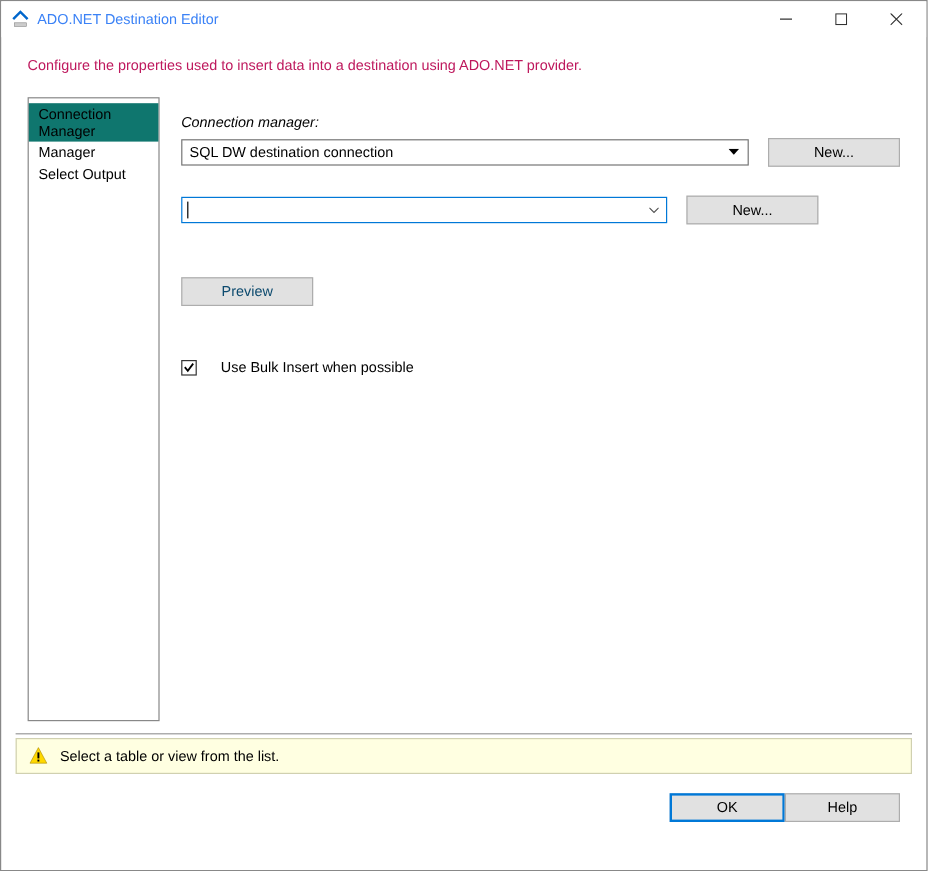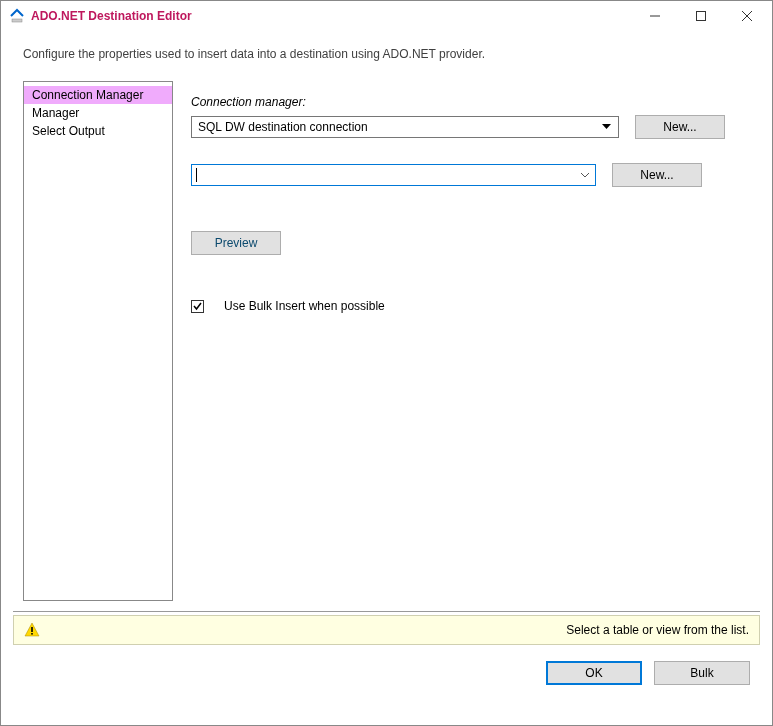--- a/index.html
+++ b/index.html
@@ -26,55 +26,54 @@
     .title-icon {
       width: 16px;
       height: 16px;
       margin-right: 6px;
       display: flex;
       align-items: center;
       justify-content: center;
     }
     .title-text {
       flex: 1;
-      color: #be185d;
-      font-weight: bold;
+      color: #3b82f6;
     }
     .win-btn {
       width: 46px;
       height: 30px;
       display: flex;
       align-items: center;
       justify-content: center;
       color: #333;
       cursor: pointer;
     }
     .description {
       padding: 16px 22px 10px 22px;
-      color: #404040;
+      color: #be185d;
     }
     .content-area {
       display: flex;
       padding: 0 22px;
       gap: 18px;
       height: 520px;
       margin-top: 10px;
     }
     .sidebar {
       width: 150px;
       border: 1px solid #888;
       background: #fff;
       padding: 4px 0;
     }
     .sidebar-item {
       padding: 2px 8px;
       cursor: pointer;
     }
     .sidebar-item.selected {
-      background: #f0abfc;
+      background: #0f766e;
     }
     .main-panel {
       flex: 1;
       padding-top: 14px;
     }
     .instruction {
       margin-bottom: 48px;
       line-height: 1.4;
     }
     .field-group {
@@ -85,21 +84,21 @@
       display: block;
       font-style: italic;
     }
     .field-row {
       display: flex;
       gap: 16px;
       align-items: center;
     }
     .dropdown {
       position: relative;
-      width: 428px;
+      width: 473px;
     }
     .dropdown-box {
       width: 100%;
       height: 22px;
       border: 1px solid #767676;
       background: #fff;
       display: flex;
       align-items: center;
       padding: 0 6px;
       position: relative;
@@ -133,21 +132,21 @@
       position: absolute;
       right: 3px;
       top: 3px;
       width: 14px;
       height: 14px;
       display: flex;
       align-items: center;
       justify-content: center;
     }
     .btn {
-      width: 90px;
+      width: 110px;
       height: 24px;
       border: 1px solid #adadad;
       background: #e1e1e1;
       cursor: pointer;
       font-family: inherit;
       font-size: 12px;
     }
     .btn.disabled {
       color: #0c4a6e;
       background: #e1e1e1;
@@ -176,33 +175,31 @@
       border-top: 1px solid #999;
     }
     .status-inner {
       margin-top: 3px;
       padding: 6px 10px;
       background: #ffffe1;
       border: 1px solid #d0d0b0;
       display: flex;
       align-items: center;
       gap: 10px;
-      justify-content: space-between;
     }
     .warning-icon {
       width: 16px;
       height: 16px;
       display: flex;
       align-items: center;
       justify-content: center;
     }
     .button-bar {
       display: flex;
       justify-content: flex-end;
-      gap: 12px;
       padding: 16px 22px 16px 22px;
     }
     .btn-main {
       width: 96px;
       height: 24px;
       border: 1px solid #adadad;
       background: #e1e1e1;
       cursor: pointer;
       font-family: inherit;
       font-size: 12px;
@@ -311,14 +308,14 @@
         <rect x="7.2" y="5" width="1.6" height="5" fill="#000"></rect>
         <rect x="7.2" y="11" width="1.6" height="1.6" fill="#000"></rect>
       </svg>
     </span>
     <span>Select a table or view from the list.</span>
   </div>
 </div>
 
 <div class="button-bar">
   <button class="btn-main primary">OK</button>
-  <button class="btn-main">Bulk</button>
+  <button class="btn-main">Help</button>
 </div>
 
 </body></html>

